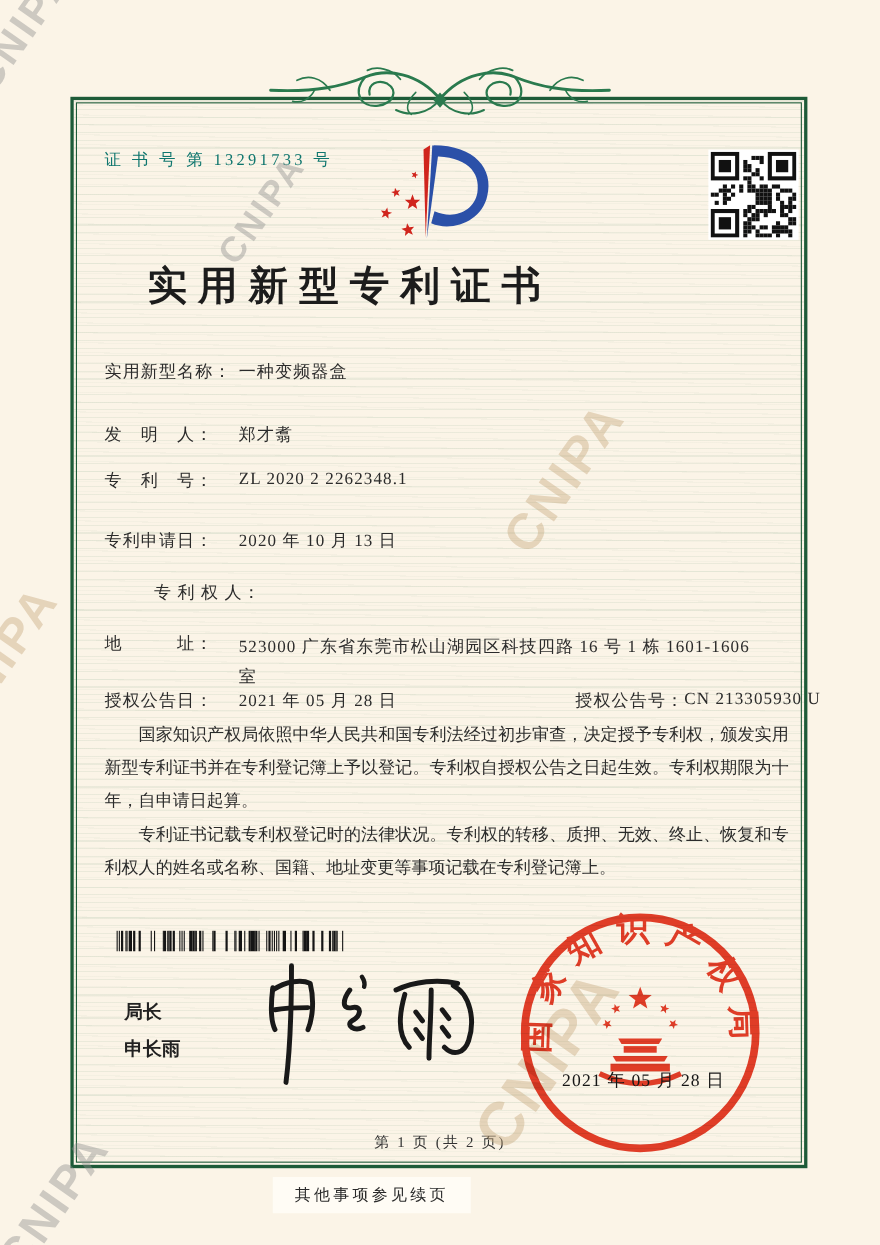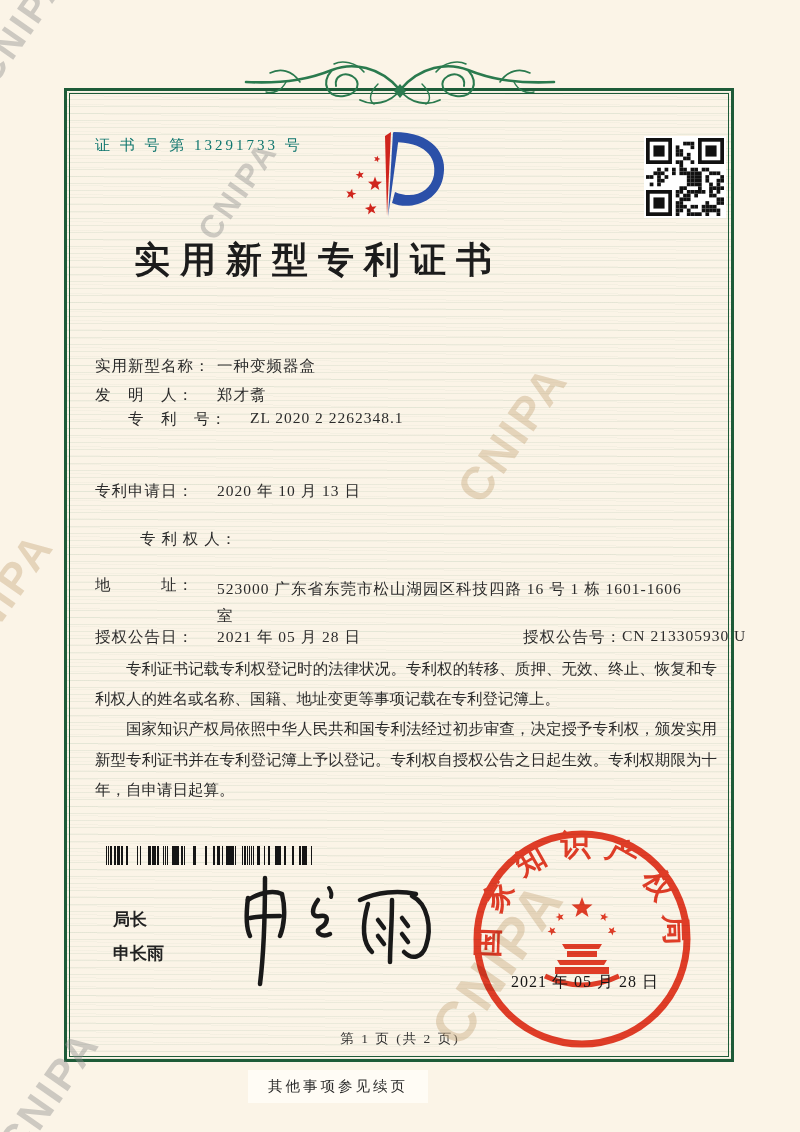--- a/index.html
+++ b/index.html
@@ -234,29 +234,29 @@
       <rect x="50.4" y="0" width="25.2" height="25.2" fill="#111"></rect>
       <rect x="54" y="3.6" width="18" height="18" fill="#fff"></rect>
       <rect x="57.6" y="7.2" width="10.8" height="10.8" fill="#111"></rect>
       <rect x="0" y="50.4" width="25.2" height="25.2" fill="#111"></rect>
       <rect x="3.6" y="54" width="18" height="18" fill="#fff"></rect>
       <rect x="7.2" y="57.6" width="10.8" height="10.8" fill="#111"></rect>
     </svg>
 
   <div class="abs title">实用新型专利证书</div>
 
-  <div class="abs row" style="top:356px;">
+  <div class="abs row" style="top:328px;">
     <span class="lbl">实用新型名称：</span>
     <span class="val">一种变频器盒</span>
   </div>
   <div class="abs row" style="top:385px;">
     <span class="lbl">发　明　人：</span>
     <span class="val">郑才翥</span>
   </div>
-  <div class="abs row" style="top:409px;margin-left:33px;">
+  <div class="abs row" style="top:427px;">
     <span class="lbl">专　利　号：</span>
     <span class="val">ZL 2020 2 2262348.1</span>
   </div>
   <div class="abs row" style="top:481px;">
     <span class="lbl">专利申请日：</span>
     <span class="val">2020 年 10 月 13 日</span>
   </div>
   <div class="abs row" style="top:529px;margin-left:45px;">
     <span class="lbl">专 利 权 人：</span>
   </div>
@@ -267,22 +267,22 @@
   <div class="abs row" style="top:627px;width:622px;">
     <span class="lbl">授权公告日：</span>
     <span class="val">2021 年 05 月 28 日</span>
     <span class="grant-no">
       <span class="lbl" style="width:auto">授权公告号：</span>
       <span class="val">CN 213305930 U</span>
     </span>
   </div>
 
   <div class="abs paras">
+    <p>国家知识产权局依照中华人民共和国专利法经过初步审查，决定授予专利权，颁发实用新型专利证书并在专利登记簿上予以登记。专利权自授权公告之日起生效。专利权期限为十年，自申请日起算。</p>
     <p>专利证书记载专利权登记时的法律状况。专利权的转移、质押、无效、终止、恢复和专利权人的姓名或名称、国籍、地址变更等事项记载在专利登记簿上。</p>
-    <p>国家知识产权局依照中华人民共和国专利法经过初步审查，决定授予专利权，颁发实用新型专利证书并在专利登记簿上予以登记。专利权自授权公告之日起生效。专利权期限为十年，自申请日起算。</p>
   </div>
 
   <svg class="abs barcode" id="barcode" viewBox="0 0 215 19" preserveAspectRatio="none">
       <rect x="2" y="0" width="1" height="19" fill="#151515"></rect>
       <rect x="4" y="0" width="1" height="19" fill="#151515"></rect>
       <rect x="6" y="0" width="2" height="19" fill="#151515"></rect>
       <rect x="10" y="0" width="1" height="19" fill="#151515"></rect>
       <rect x="11" y="0" width="1" height="19" fill="#151515"></rect>
       <rect x="13" y="0" width="3" height="19" fill="#151515"></rect>
       <rect x="17" y="0" width="2" height="19" fill="#151515"></rect>

